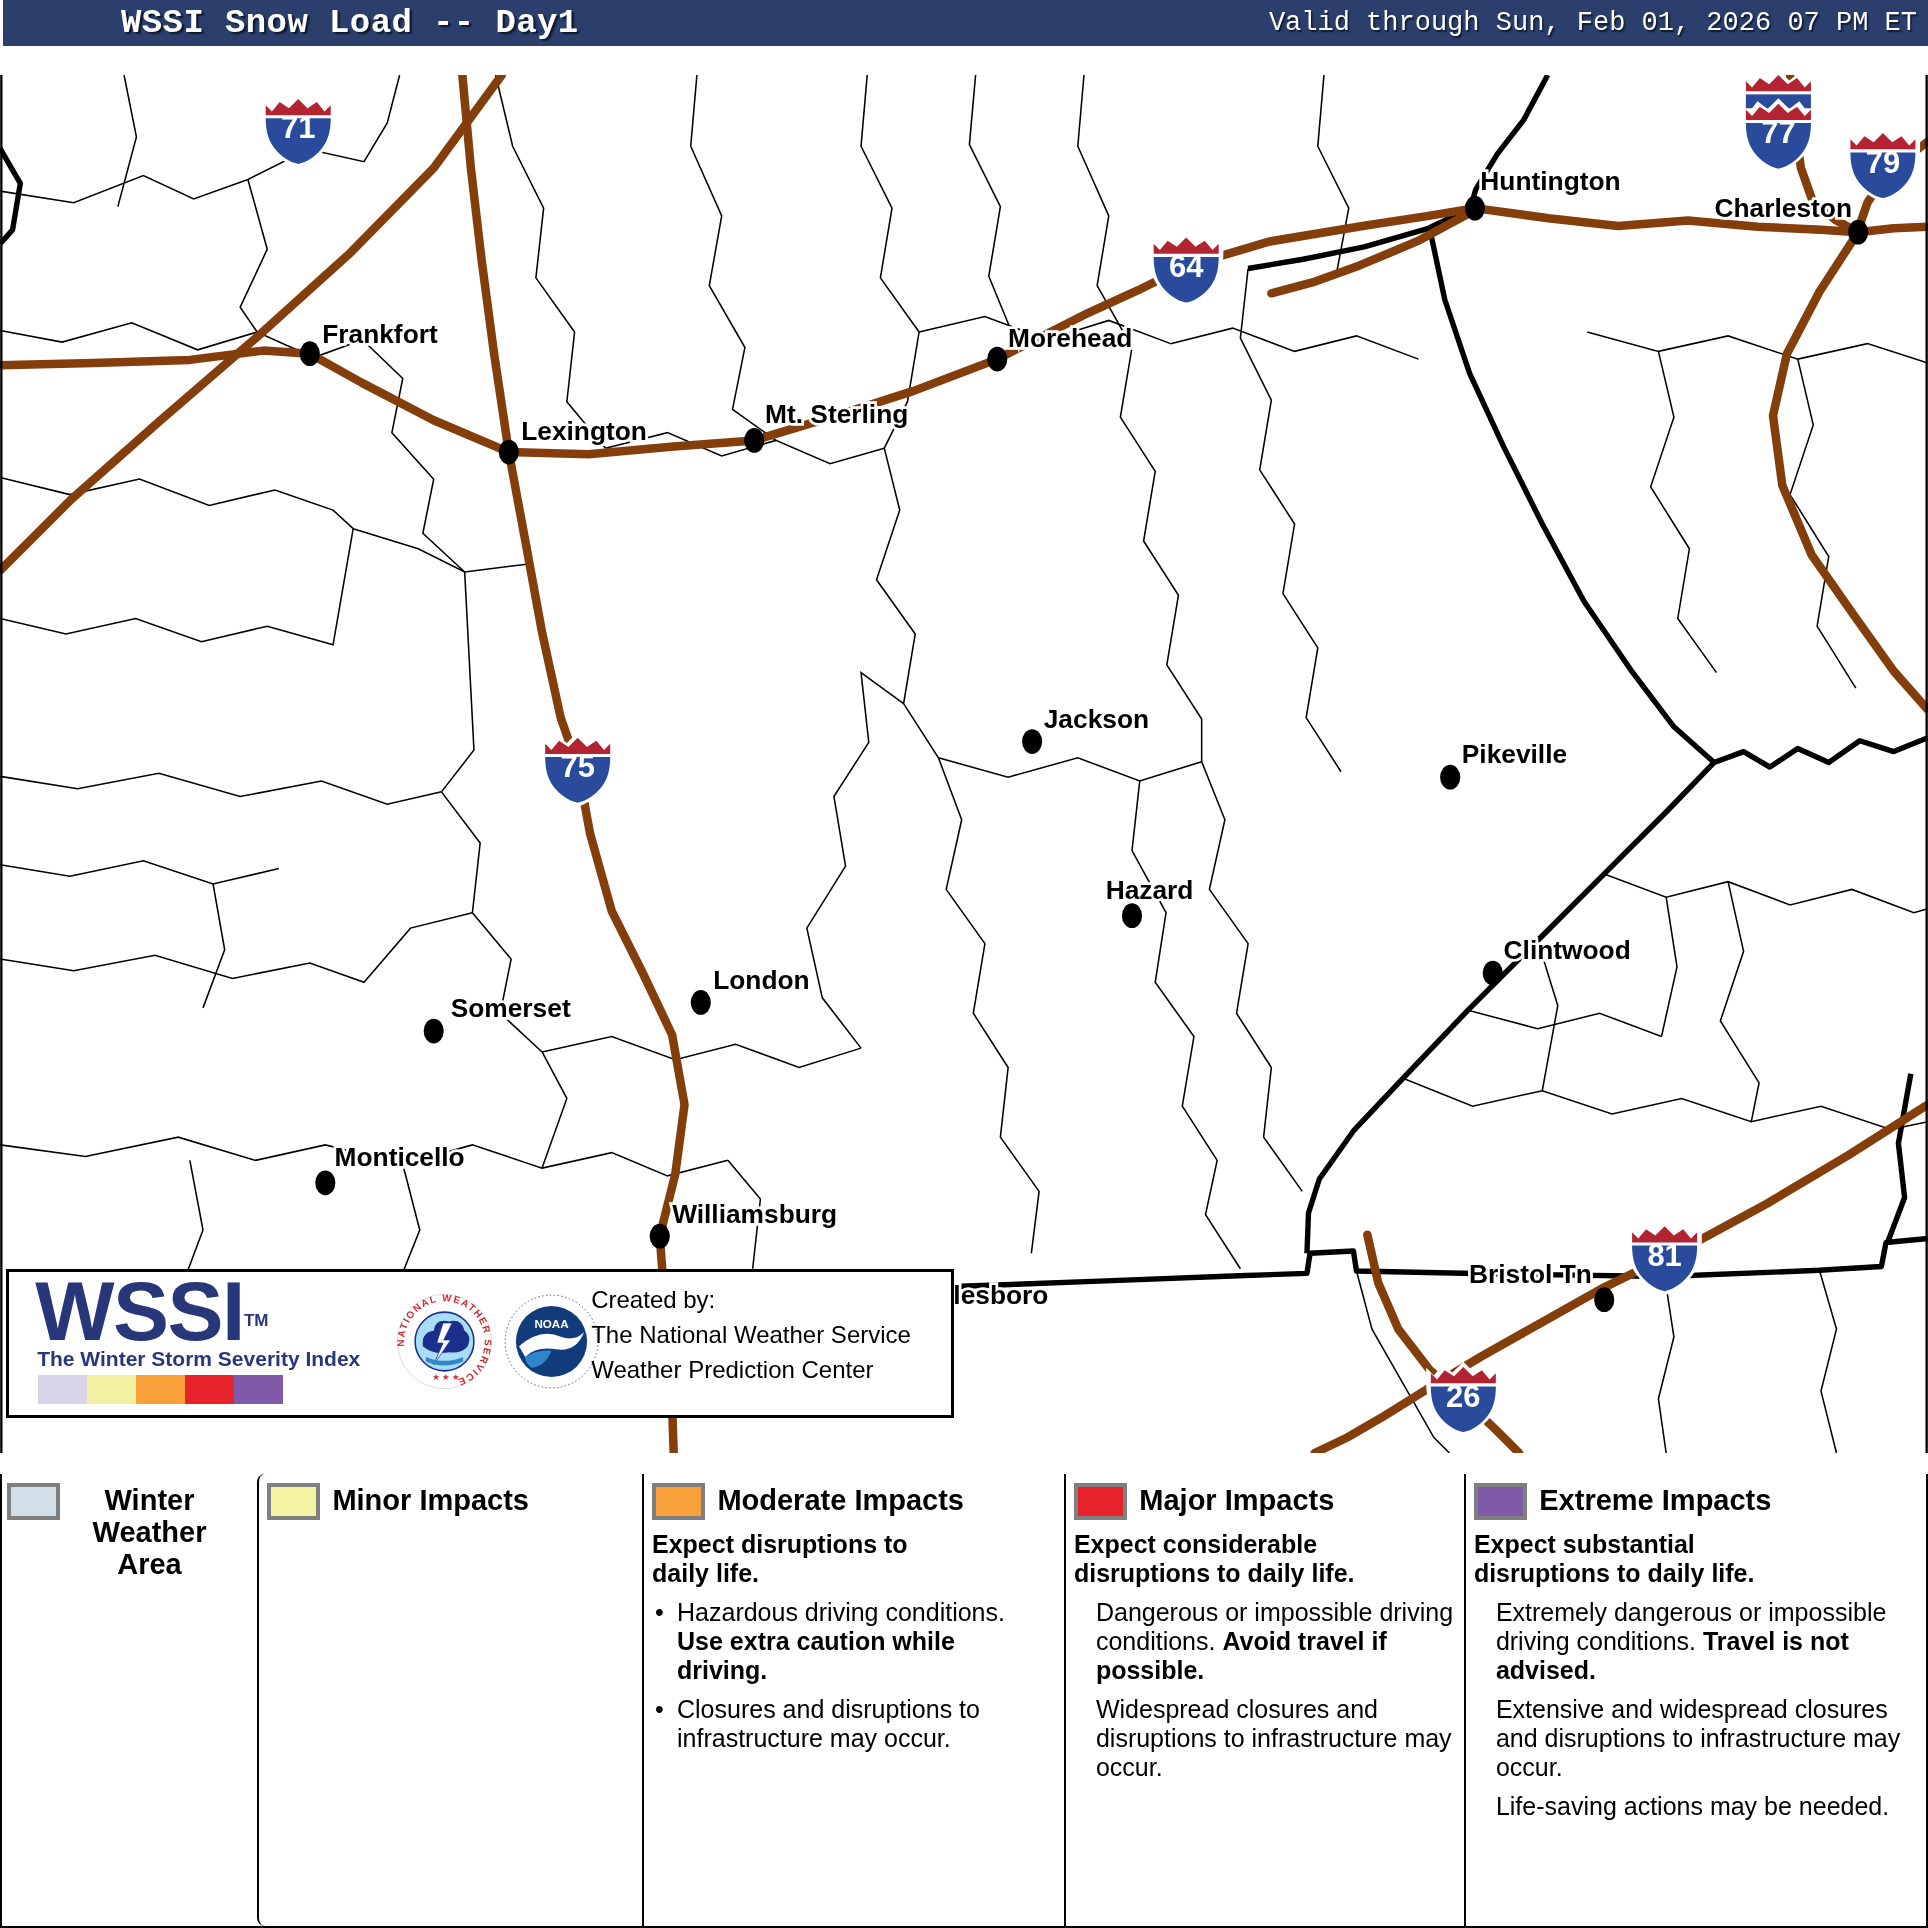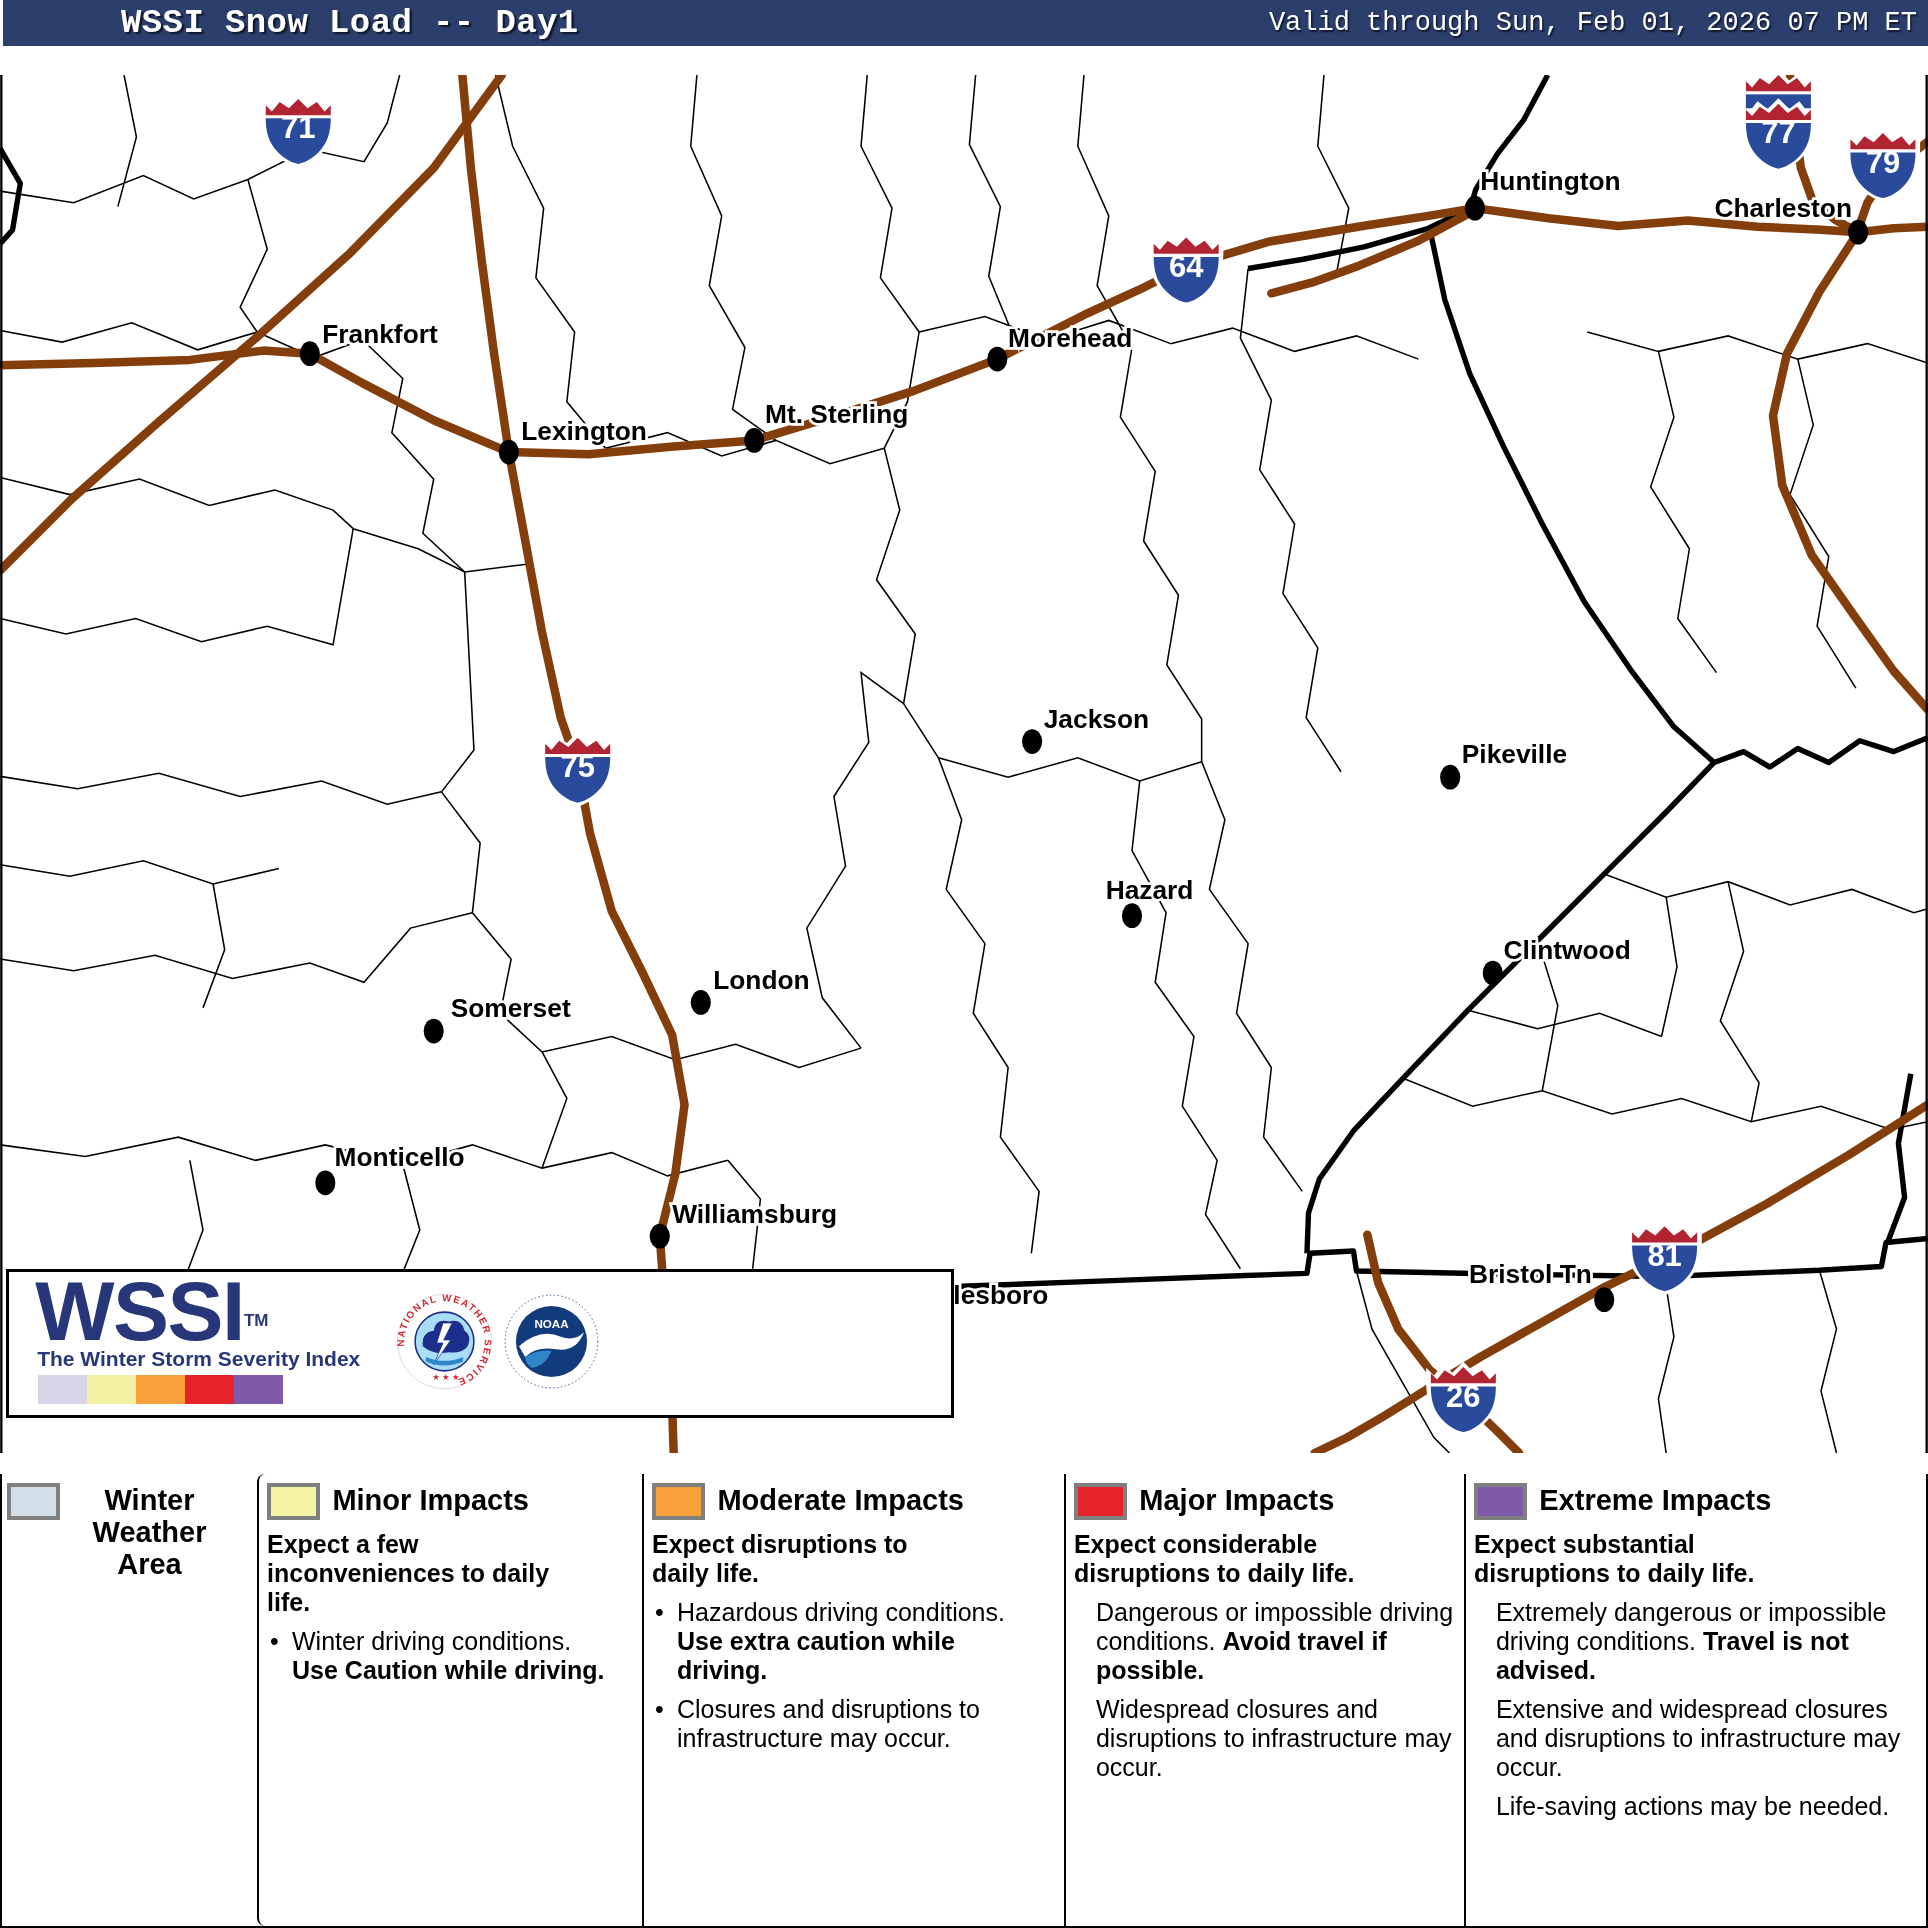--- a/index.html
+++ b/index.html
@@ -265,39 +265,40 @@
 
     <svg id="noaa-logo" width="99" height="99" viewBox="0 0 128 128">
       <circle cx="64" cy="64" r="61" fill="#fff"></circle>
       <circle cx="64" cy="64" r="60" fill="none" stroke="#123B7C" stroke-width="1" stroke-dasharray="2,3"></circle>
       <circle cx="64" cy="64" r="46" fill="#123B7C"></circle>
       <path d="M 22,70 Q 50,46 76,58 Q 94,64 106,52 Q 96,78 70,74 Q 44,70 30,84 Z" fill="#fff"></path>
       <path d="M 30,84 Q 46,74 64,76 Q 56,96 38,98 Q 30,92 30,84 Z" fill="#2F86C8"></path>
       <text x="64" y="46" font-size="15" font-weight="bold" fill="#fff" text-anchor="middle">NOAA</text>
     </svg>
 
+    <div id="created-by">
+      <div>Created by:</div>
+      <div>The National Weather Service</div>
+      <div>Weather Prediction Center</div>
+    </div>
   </div>
 
 
   <div id="legend">
     <div class="legend-col">
       <div class="col-head">
         <div class="legend-swatch" style="background: rgb(211, 223, 232);"></div>
         <div class="col-title">Winter Weather Area</div>
       </div>
     </div>
     <div class="legend-col">
       <div class="col-head">
         <div class="legend-swatch" style="background: rgb(244, 243, 163);"></div>
         <div class="col-title">Minor Impacts</div>
       </div>
-      <div class="col-paragraphs">
-          <div class="para para-lead"><b>Expect a few inconveniences to daily life.</b></div>
-          <div class="para para-bullet"><span>Winter driving conditions. </span><b>Use Caution while driving.</b></div>
-        </div>
     </div>
     <div class="legend-col">
       <div class="col-head">
         <div class="legend-swatch" style="background: rgb(248, 161, 58);"></div>
         <div class="col-title">Moderate Impacts</div>
       </div>
       <div class="col-paragraphs">
           <div class="para para-lead"><b>Expect disruptions to daily life.</b></div>
           <div class="para para-bullet"><span>Hazardous driving conditions. </span><b>Use extra caution while driving.</b></div>
           <div class="para para-bullet"><span>Closures and disruptions to infrastructure may occur.</span></div>

